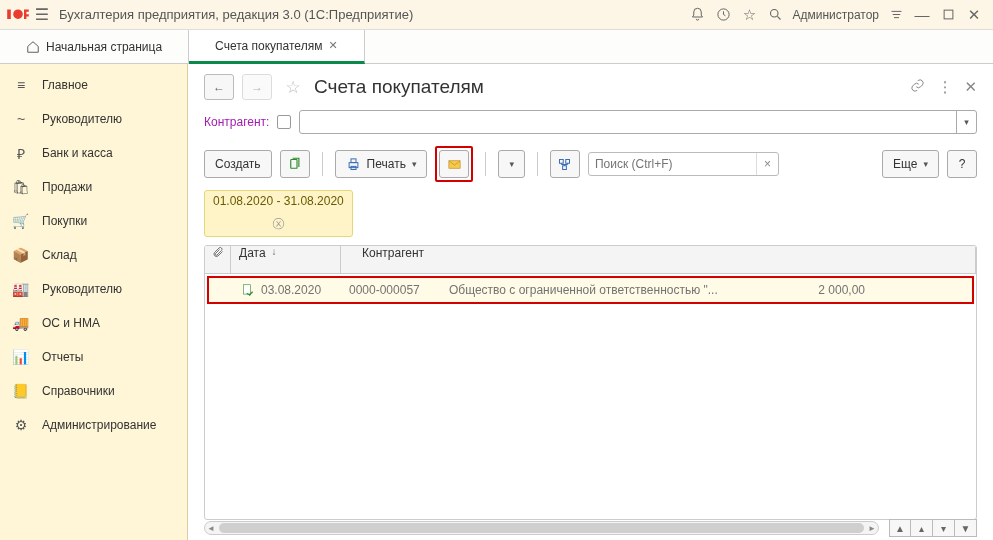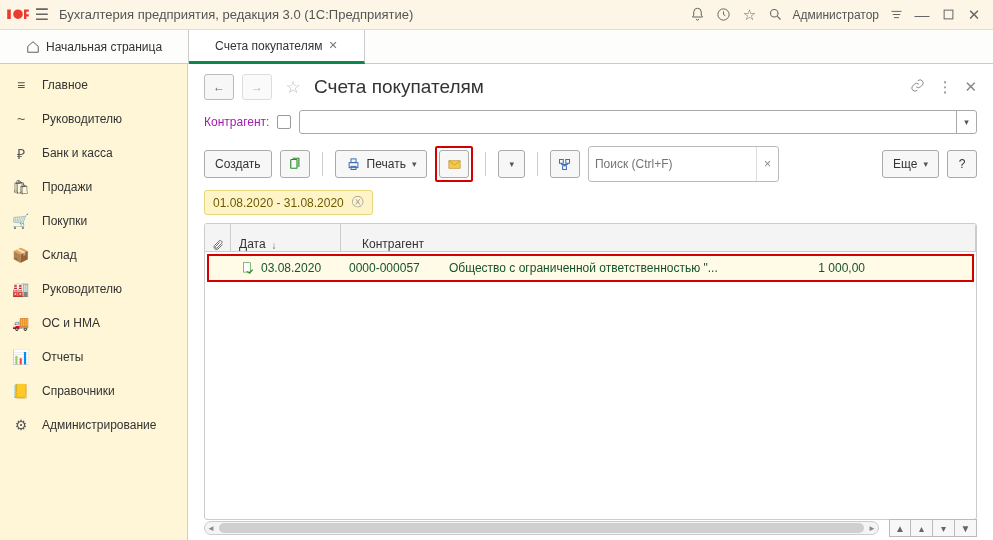--- a/index.html
+++ b/index.html
@@ -34,39 +34,39 @@
   .checkbox{width:14px;height:14px;border:1px solid #999;border-radius:2px;display:inline-block;background:#fff;}
   .filter-input{flex:1;height:24px;border:1px solid #aaa;border-radius:3px;background:#fff; position:relative;}
   .filter-input .dd{position:absolute;right:0;top:0;width:20px;height:100%;border-left:1px solid #aaa;display:flex;align-items:center;justify-content:center;color:#555;font-size:9px;}
   .toolbar{ display:flex; align-items:center; padding:4px 16px; gap:8px; flex-wrap:nowrap;}
   .btn{ height:28px; border:1px solid #aaa; border-radius:3px; background:#f7f7f7; display:flex; align-items:center; padding:0 10px; gap:6px; cursor:pointer; color:#333; font-size:12px;}
   .btn.icon-only{padding:0; width:30px; justify-content:center;}
   .btn .dd-caret{font-size:9px;color:#555;}
   .btn-highlight{border:2px solid #d40000;padding:2px;border-radius:2px;}
   .btn-highlight .btn{margin:0;}
   .divider{width:1px;height:24px;background:#ccc;margin:0 4px;}
-  .search{height:36px;border:1px solid #bbb;border-radius:3px;display:flex;align-items:stretch;flex:0 0 170px;background:#fff;}
+  .search{height:24px;border:1px solid #bbb;border-radius:3px;display:flex;align-items:stretch;flex:0 0 170px;background:#fff;}
   .search input{border:none;outline:none;flex:1;padding:0 6px;font-size:12px;color:#333;background:transparent;}
   .search .clear{width:22px;display:flex;align-items:center;justify-content:center;color:#888;border-left:1px solid #ddd;cursor:pointer;}
   .date-chip-row{padding:4px 16px 8px 16px;}
-  .date-chip{display:inline-flex;align-items:center;gap:8px;background:#fff4c8;border:1px solid #e6d77a;border-radius:3px;padding:3px 8px;color:#6b5a00;font-size:12px;}
+  .date-chip{display:inline-flex;align-items:center;gap:8px;background:#fff4c8;border:1px solid #e6d77a;border-radius:3px;padding:3px 8px;color:#6b5a00;font-size:12px;flex-direction:column;}
   .date-chip .rm{color:#999;cursor:pointer;}
   .table-wrap{flex:1;margin:0 16px 0 16px;border:1px solid #ccc;border-radius:3px;overflow:hidden;display:flex;flex-direction:column;}
   .thead{display:flex;background:#f4f4f4;border-bottom:1px solid #ccc;height:28px;}
-  .th{border-right:1px solid #ccc;display:flex;align-items:flex-end;padding:0 8px;color:#333;font-size:12px;gap:6px;}
+  .th{border-right:1px solid #ccc;display:flex;align-items:flex-start;padding:0 8px;color:#333;font-size:12px;gap:6px;}
   .th.attach{width:26px;justify-content:center;padding:0;}
   .th.date{width:110px;}
   .th.num{width:100px;}
   .th.agent{flex:1;margin-left:13px;}
   .th.sum{width:120px;}
   .th.due{width:100px;border-right:none;}
   .sort-arrow{font-size:10px;color:#666;}
   .row-hl{border:2px solid #d40000;margin:2px 2px 0 2px;}
   .trow{display:flex;height:24px;align-items:center;background:#fffbe6;}
-  .td{border-right:1px solid transparent;padding:0 8px;display:flex;align-items:center;font-size:12px;color:#14532d;}
+  .td{border-right:1px solid transparent;padding:0 8px;display:flex;align-items:center;font-size:12px;color:#737373;}
   .td.attach{width:24px;justify-content:center;padding:0;}
   .td.date{width:108px;gap:6px;}
   .td.num{width:100px;}
   .td.agent{flex:1;overflow:hidden;white-space:nowrap;text-align:right;}
   .td.sum{width:120px;justify-content:flex-end;}
   .td.due{width:98px;}
   .table-body{flex:1;overflow:auto;}
   .footer-scroll{height:20px;display:flex;align-items:center;padding:0 16px 4px 16px;}
   .hscroll{flex:1;height:14px;border:1px solid #ccc;border-radius:7px;position:relative;background:#f4f4f4;margin-right:10px;}
   .hscroll .knob{position:absolute;left:14px;right:14px;top:1px;bottom:1px;background:#cfcfcf;border-radius:6px;}
@@ -302,21 +302,21 @@
                 </svg>
               <span>03.08.2020</span>
             </div>
             <div class="td num">
                 <span>0000-000057</span>
               </div>
             <div class="td agent">
                 <span>Общество с ограниченной ответственностью "...</span>
               </div>
             <div class="td sum">
-                <span>1 000,00</span>
+                <span>2 000,00</span>
               </div>
             <div class="td due">
                 <span></span>
               </div>
           </div>
         </div>
       </div>
     </div>
 
     <div class="footer-scroll">

